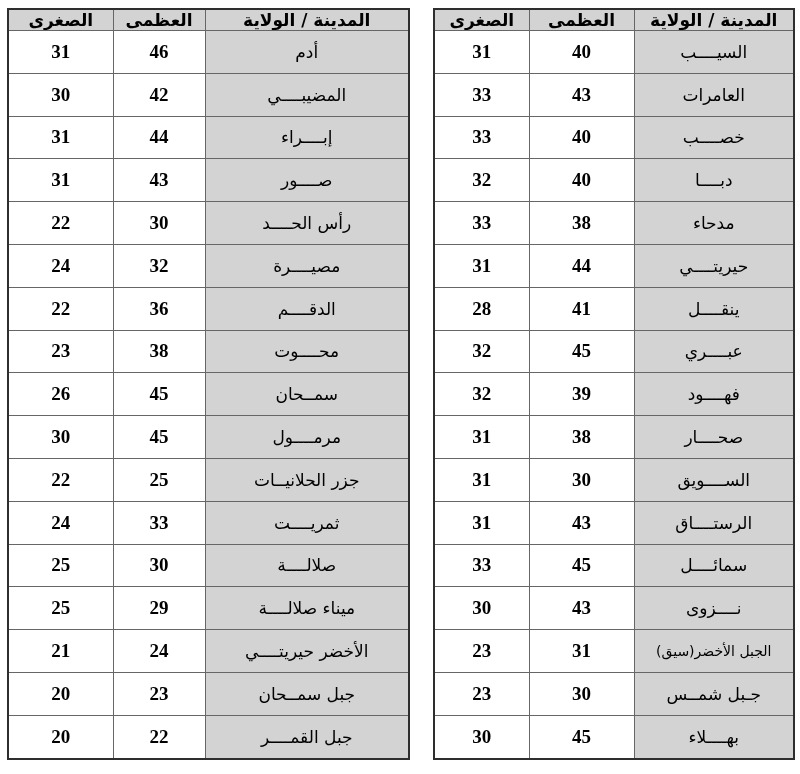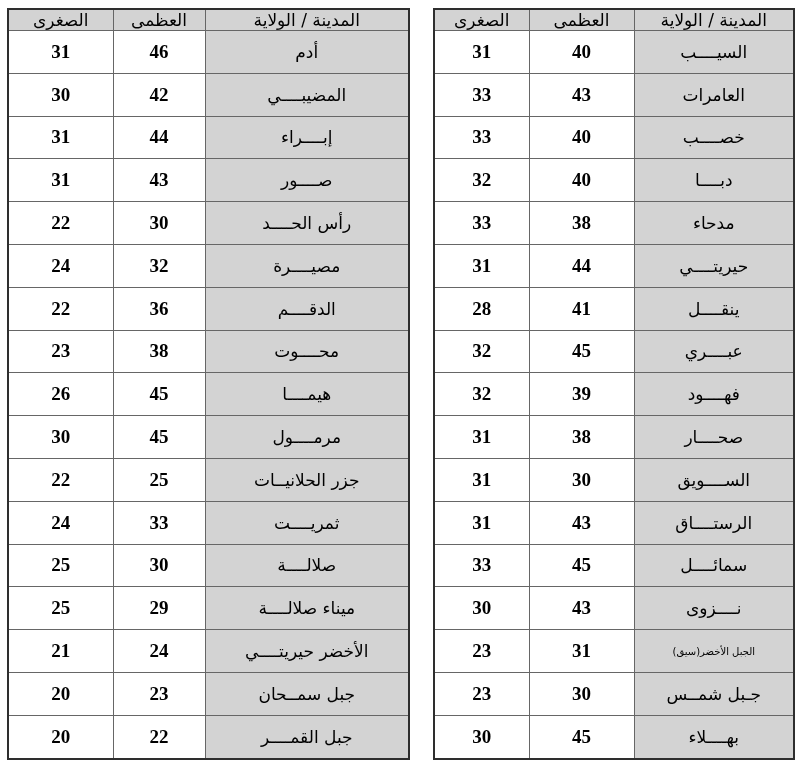--- a/index.html
+++ b/index.html
@@ -32,29 +32,29 @@
   table.temp-table td {
     border: 1.5px solid #666666;
     text-align: center;
     vertical-align: middle;
     padding: 0 4px;
     overflow: hidden;
     white-space: nowrap;
   }
   table.temp-table th {
     background: #d3d3d3;
-    font-weight: normal;
+    font-weight: bold;
     font-size: 17px;
   }
   td.city {
     background: #d3d3d3;
     font-weight: normal;
     font-size: 17px;
   }
-  td.city.small { font-size: 10px; }
+  td.city.small { font-size: 14px; }
   td.val {
     background: #ffffff;
     font-family: "Liberation Serif", serif;
     font-weight: bold;
     font-size: 19px;
     direction: ltr;
   }
   
   .pos-left  col.c-city { width: 204px; }
   .pos-left  col.c-max  { width: 92px;  }
@@ -221,21 +221,21 @@
             <td class="city">الدقــــم</td>
             <td class="val">36</td>
             <td class="val">22</td>
           </tr>
           <tr>
             <td class="city">محــــوت</td>
             <td class="val">38</td>
             <td class="val">23</td>
           </tr>
           <tr>
-            <td class="city">هيمــــا</td>
+            <td class="city">سمــحان</td>
             <td class="val">45</td>
             <td class="val">26</td>
           </tr>
           <tr>
             <td class="city">مرمــــول</td>
             <td class="val">45</td>
             <td class="val">30</td>
           </tr>
           <tr>
             <td class="city">جزر الحلانيــات</td>

